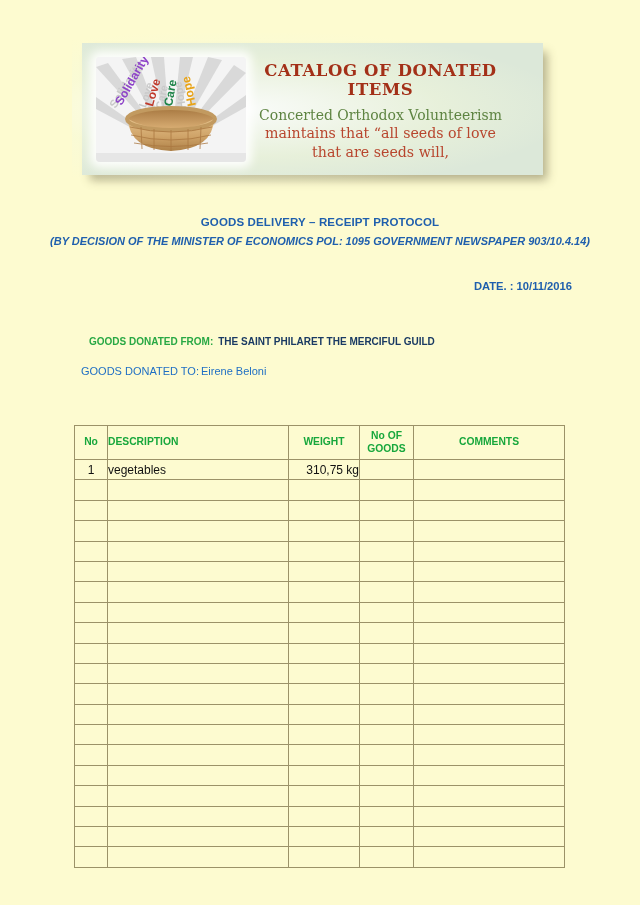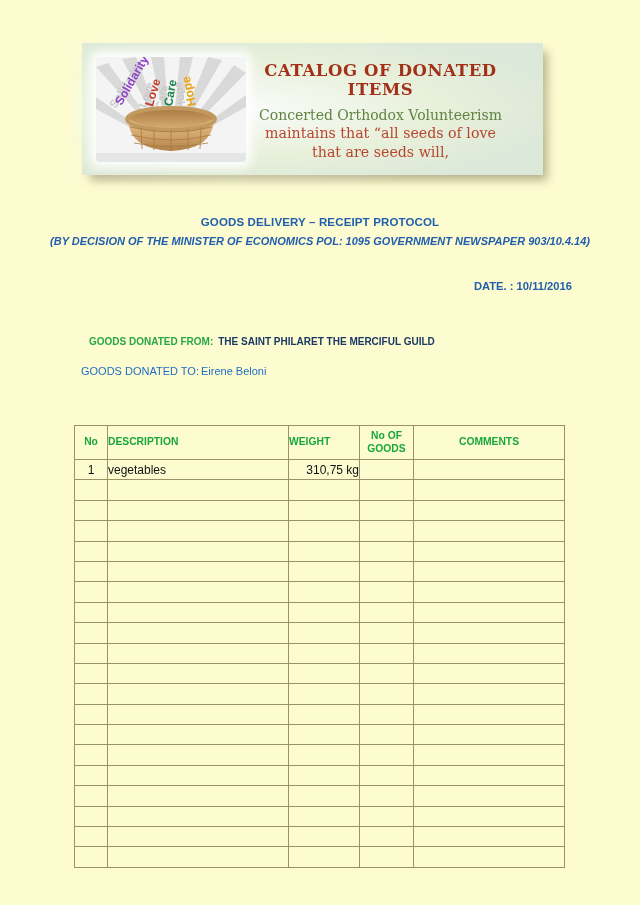--- a/index.html
+++ b/index.html
@@ -164,21 +164,21 @@
     line-height: 1.18;
   }
   #items-table tbody td {
     height: 19.4px;
     font-size: 12px;
     color: #111;
     vertical-align: middle;
   }
   .col-no      { width: 32px;  text-align: center; }
   .col-desc    { width: 180px; text-align: left; }
-  .col-weight  { width: 70px;  text-align: left; }
+  .col-weight  { width: 70px;  text-align: center; }
   .col-items   { width: 53px;  text-align: center; }
   .col-comment { width: 150px; text-align: center; }
 
   tbody .col-no    { padding-left: 0; }
   tbody .col-desc  { padding-left: 8px; }
   tbody .col-weight{ text-align: right; padding-left: 6px; }
 </style>
 </head>
 <body>
 

